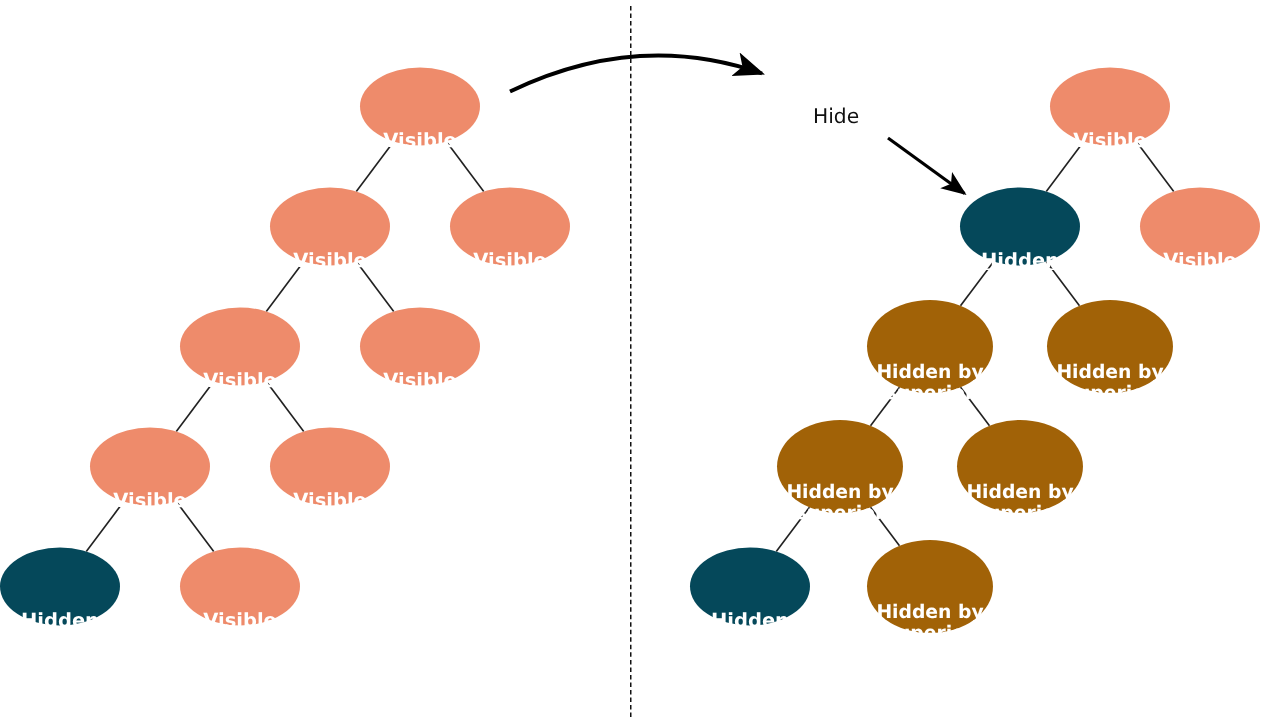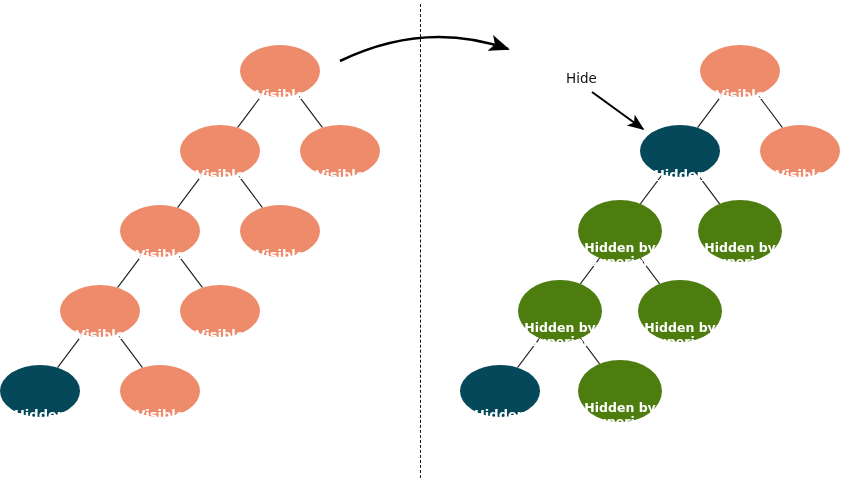--- a/index.html
+++ b/index.html
@@ -38,21 +38,21 @@
     box-sizing: border-box;
     -webkit-font-smoothing: antialiased;
   }
   .node .node-label {
     display: block;
     padding: 0 3px;
     margin-top: 48px;
   }
   .n-visible  { background: #ee8b6b; }
   .n-hidden   { background: #05485a; text-decoration: underline; }
-  .n-bysup    { background: #4d7c0f; }
+  .n-bysup    { background: #a16207; }
 
   .size-small {
     width: 80px;
     height: 52px;
     font-size: 13px;
   }
   .size-wide {
     width: 84px;
     height: 62px;
     font-size: 12.5px;
@@ -109,21 +109,21 @@
         <line x1="580.34" y1="338.12" x2="599.66" y2="363.88"></line>
       </g>
 
     <path id="transition-arrow-path" d="M 340 61 Q 425 20 508 49" stroke="#000000" stroke-width="2.6" fill="none" marker-end="url(#arrowhead)"></path>
 
     <line id="hide-arrow-path" x1="592" y1="92" x2="643" y2="129" stroke="#000000" stroke-width="2.1" marker-end="url(#arrowhead2)"></line>
   </svg>
 
   <div id="divider"></div>
 
-  <div class="anno-text" style="left:566px; top:70px;">Hide</div>
+  <div class="anno-text" style="left:542px; top:70px;">Hide</div>
 
   <div id="nodes-left">
       <div class="node n-visible size-small" style="left: 240px; top: 45px;">
         <span class="node-label">Visible</span>
       </div>
       <div class="node n-visible size-small" style="left: 180px; top: 125px;">
         <span class="node-label">Visible</span>
       </div>
       <div class="node n-visible size-small" style="left: 300px; top: 125px;">
         <span class="node-label">Visible</span>

